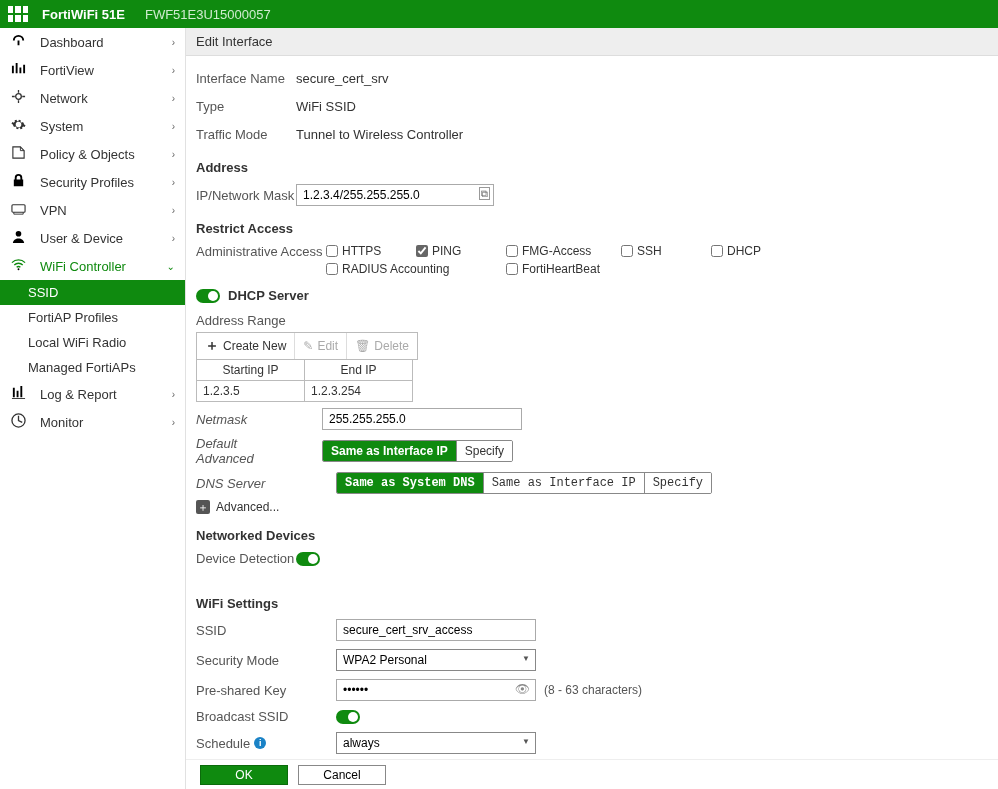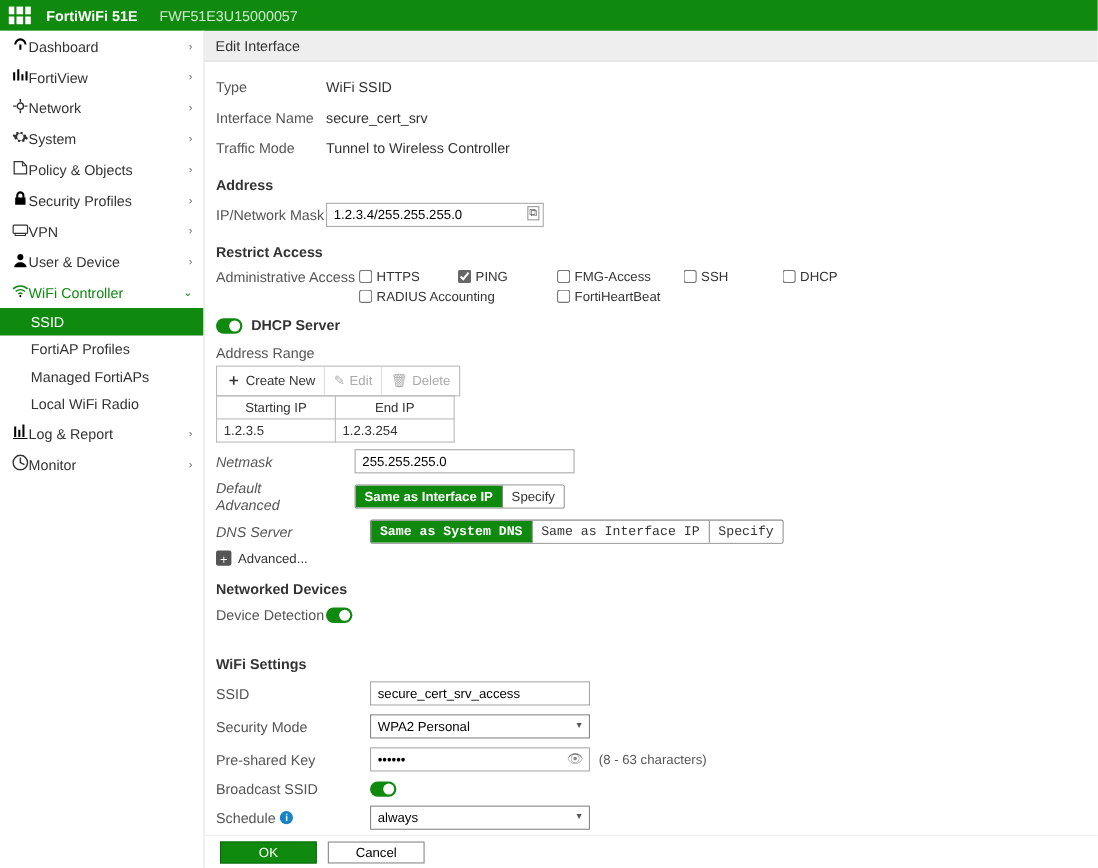--- a/index.html
+++ b/index.html
@@ -5,21 +5,21 @@
   * { box-sizing: border-box; margin: 0; padding: 0; }
   body { font-family: Arial, Helvetica, sans-serif; font-size: 13px; color: #333; width: 998px; height: 789px; overflow: hidden; background: #fff; }
   .topbar { background: #0f8a0f; color: #fff; height: 28px; display: flex; align-items: center; padding: 0 8px; font-size: 13px; }
   .topbar .logo { display: inline-flex; align-items: center; gap: 8px; }
   .topbar .logo .grid { width: 20px; height: 16px; display: grid; grid-template: repeat(2,1fr)/repeat(3,1fr); gap: 2px; }
   .topbar .logo .grid div { background: #fff; }
   .topbar .prod { font-weight: bold; margin-left: 6px; }
   .topbar .serial { color: #d0ebd0; margin-left: 12px; }
   .layout { display: flex; height: calc(789px - 28px); }
   .sidebar { width: 186px; border-right: 1px solid #e1e1e1; overflow-y: auto; background: #fff; }
-  .nav-item { display: flex; align-items: center; padding: 5px 10px; gap: 0; color: #333; cursor: pointer; }
+  .nav-item { display: flex; align-items: center; padding: 5px 10px; gap: 14px; color: #333; cursor: pointer; }
   .nav-item .chev { margin-left: auto; font-size: 10px; color: #666; }
   .nav-item .icon { width: 16px; text-align: center; color: #333; }
   .nav-item.active { color: #0f8a0f; }
   .nav-item.active .icon { color: #0f8a0f; }
   .nav-item.active-row .chev-down { margin-left: auto; font-size: 10px; color: #0f8a0f; }
   .sub-item { padding: 5px 10px 5px 28px; cursor: pointer; display: flex; align-items: center; }
   .sub-item.selected { background: #0f8a0f; color: #fff; }
   svg.fi { width: 15px; height: 15px; }
   .content { flex: 1; display: flex; flex-direction: column; overflow: hidden; }
   .page-header { background: #eee; border-bottom: 1px solid #ddd; padding: 6px 10px; font-size: 13px; }
@@ -156,22 +156,22 @@
       <div class="nav-item active active-row">
         <span class="icon"><svg class="fi" viewBox="0 0 16 16">
             <path d="M1 6a10 10 0 0 1 14 0M3.5 8.5a6.5 6.5 0 0 1 9 0M6 11a3 3 0 0 1 4 0" fill="none" stroke="currentColor" stroke-width="1.4"></path>
             <circle cx="8" cy="13" r="1"></circle>
           </svg></span>
         <span>WiFi Controller</span>
         <span class="chev-down">⌄</span>
       </div>
       <div class="sub-item selected">SSID</div>
       <div class="sub-item">FortiAP Profiles</div>
+      <div class="sub-item">Local WiFi Radio</div>
       <div class="sub-item">Managed FortiAPs</div>
-      <div class="sub-item">Local WiFi Radio</div>
       <div class="nav-item">
         <span class="icon"><svg class="fi" viewBox="0 0 16 16">
             <path d="M2 13h2V3H2zm4 0h2V6H6zm4 0h2V1h-2zM1 14h14v1H1z"></path>
           </svg></span>
         <span>Log &amp; Report</span>
         <span class="chev">›</span>
       </div>
       <div class="nav-item">
         <span class="icon"><svg class="fi" viewBox="0 0 16 16">
             <path d="M8 1a7 7 0 1 0 .001 14A7 7 0 0 0 8 1zm0 2v5l4 2" fill="none" stroke="currentColor" stroke-width="1.4"></path>
@@ -179,26 +179,26 @@
         <span>Monitor</span>
         <span class="chev">›</span>
       </div>
     </div>
 
   <div class="content">
     <div class="page-header">Edit Interface</div>
     <div class="form-area">
 
       <div class="row">
+        <span class="lab">Interface Name</span>
+        <span class="val">secure_cert_srv</span>
+      </div>
+      <div class="row">
         <span class="lab">Type</span>
         <span class="val">WiFi SSID</span>
-      </div>
-      <div class="row">
-        <span class="lab">Interface Name</span>
-        <span class="val">secure_cert_srv</span>
       </div>
       <div class="row">
         <span class="lab">Traffic Mode</span>
         <span class="val">Tunnel to Wireless Controller</span>
       </div>
 
       <div class="sect-title">Address</div>
       <div class="row">
         <span class="lab">IP/Network Mask</span>
         <span class="ip-input" style="position:relative; display:inline-block;">

